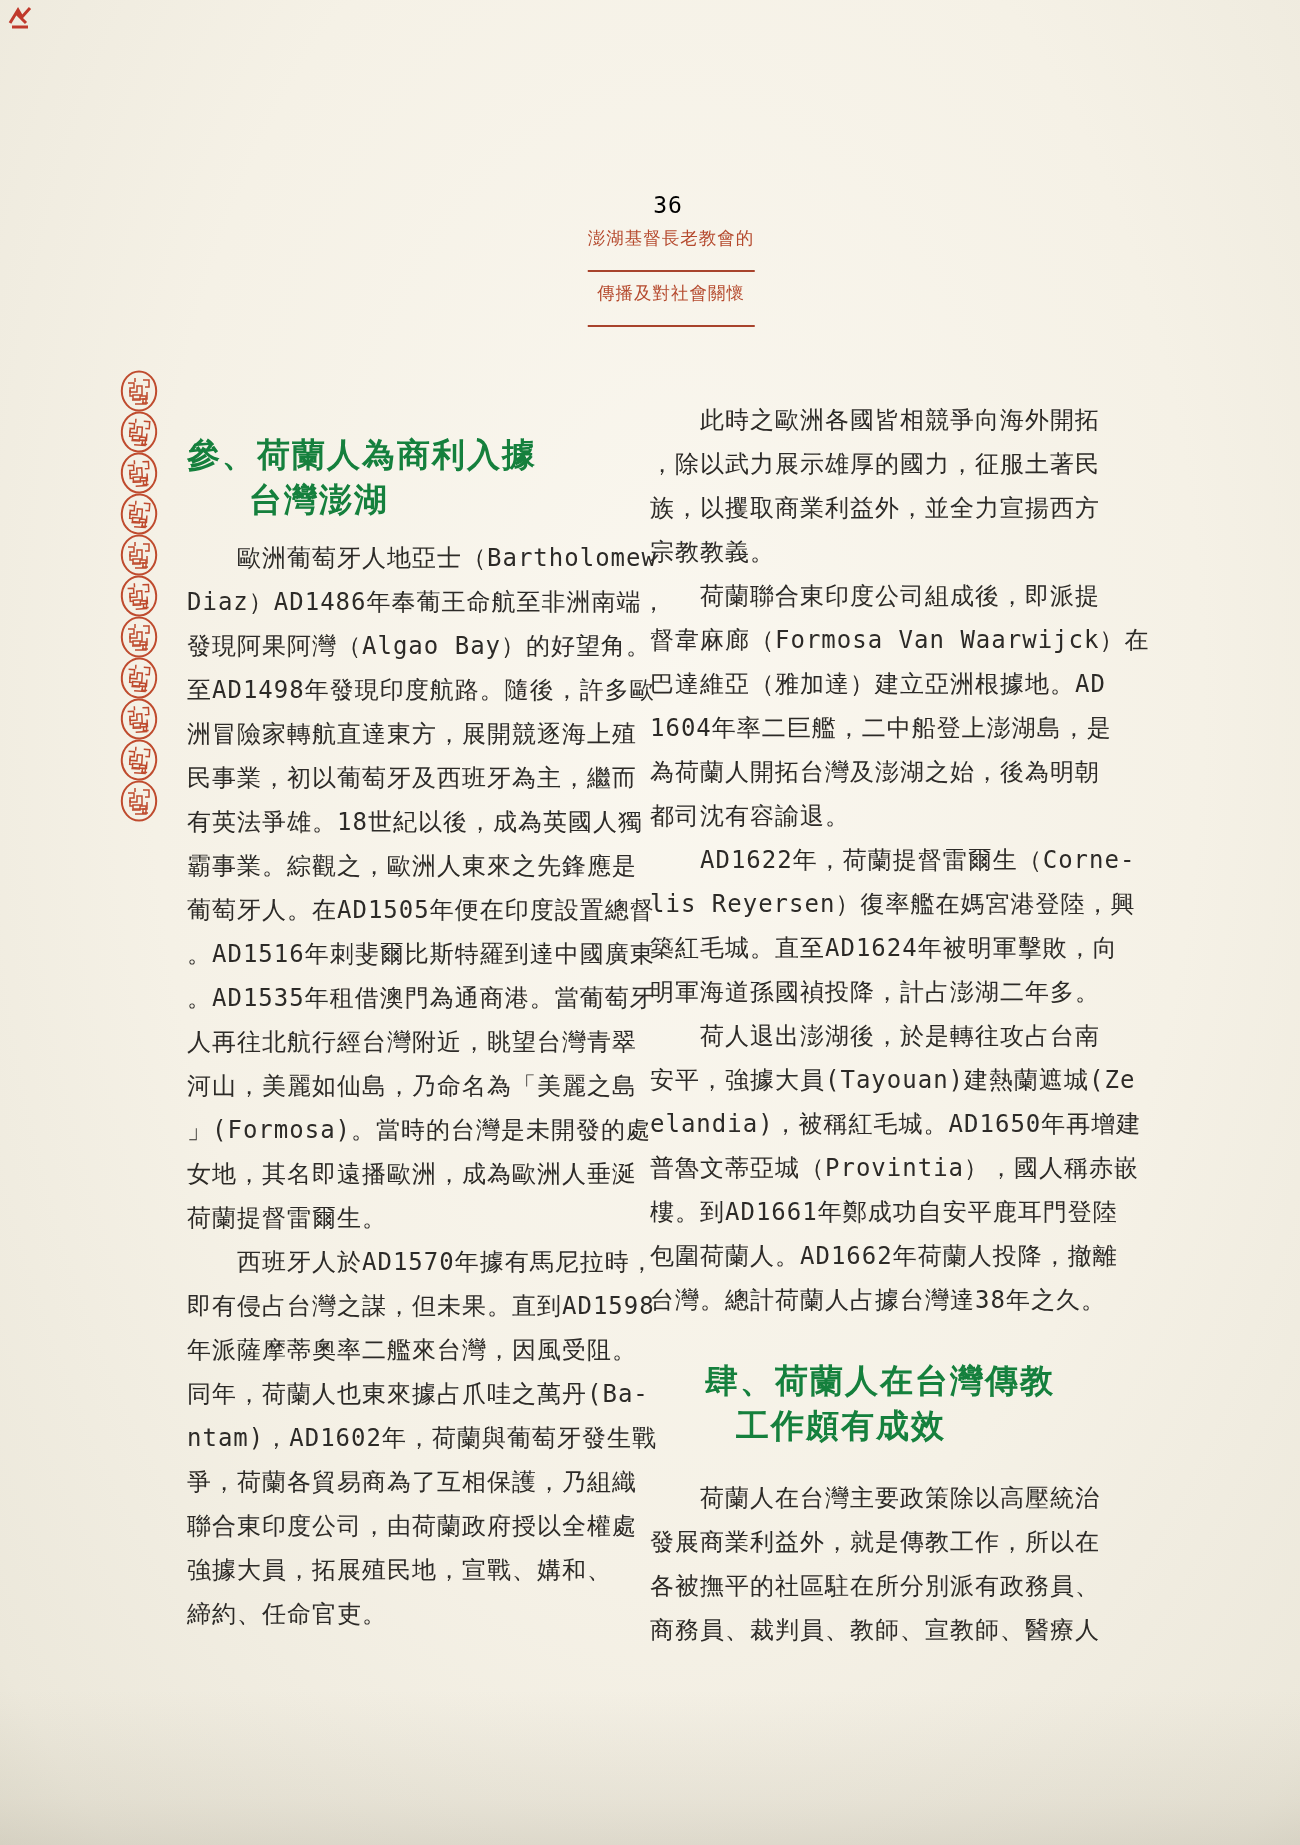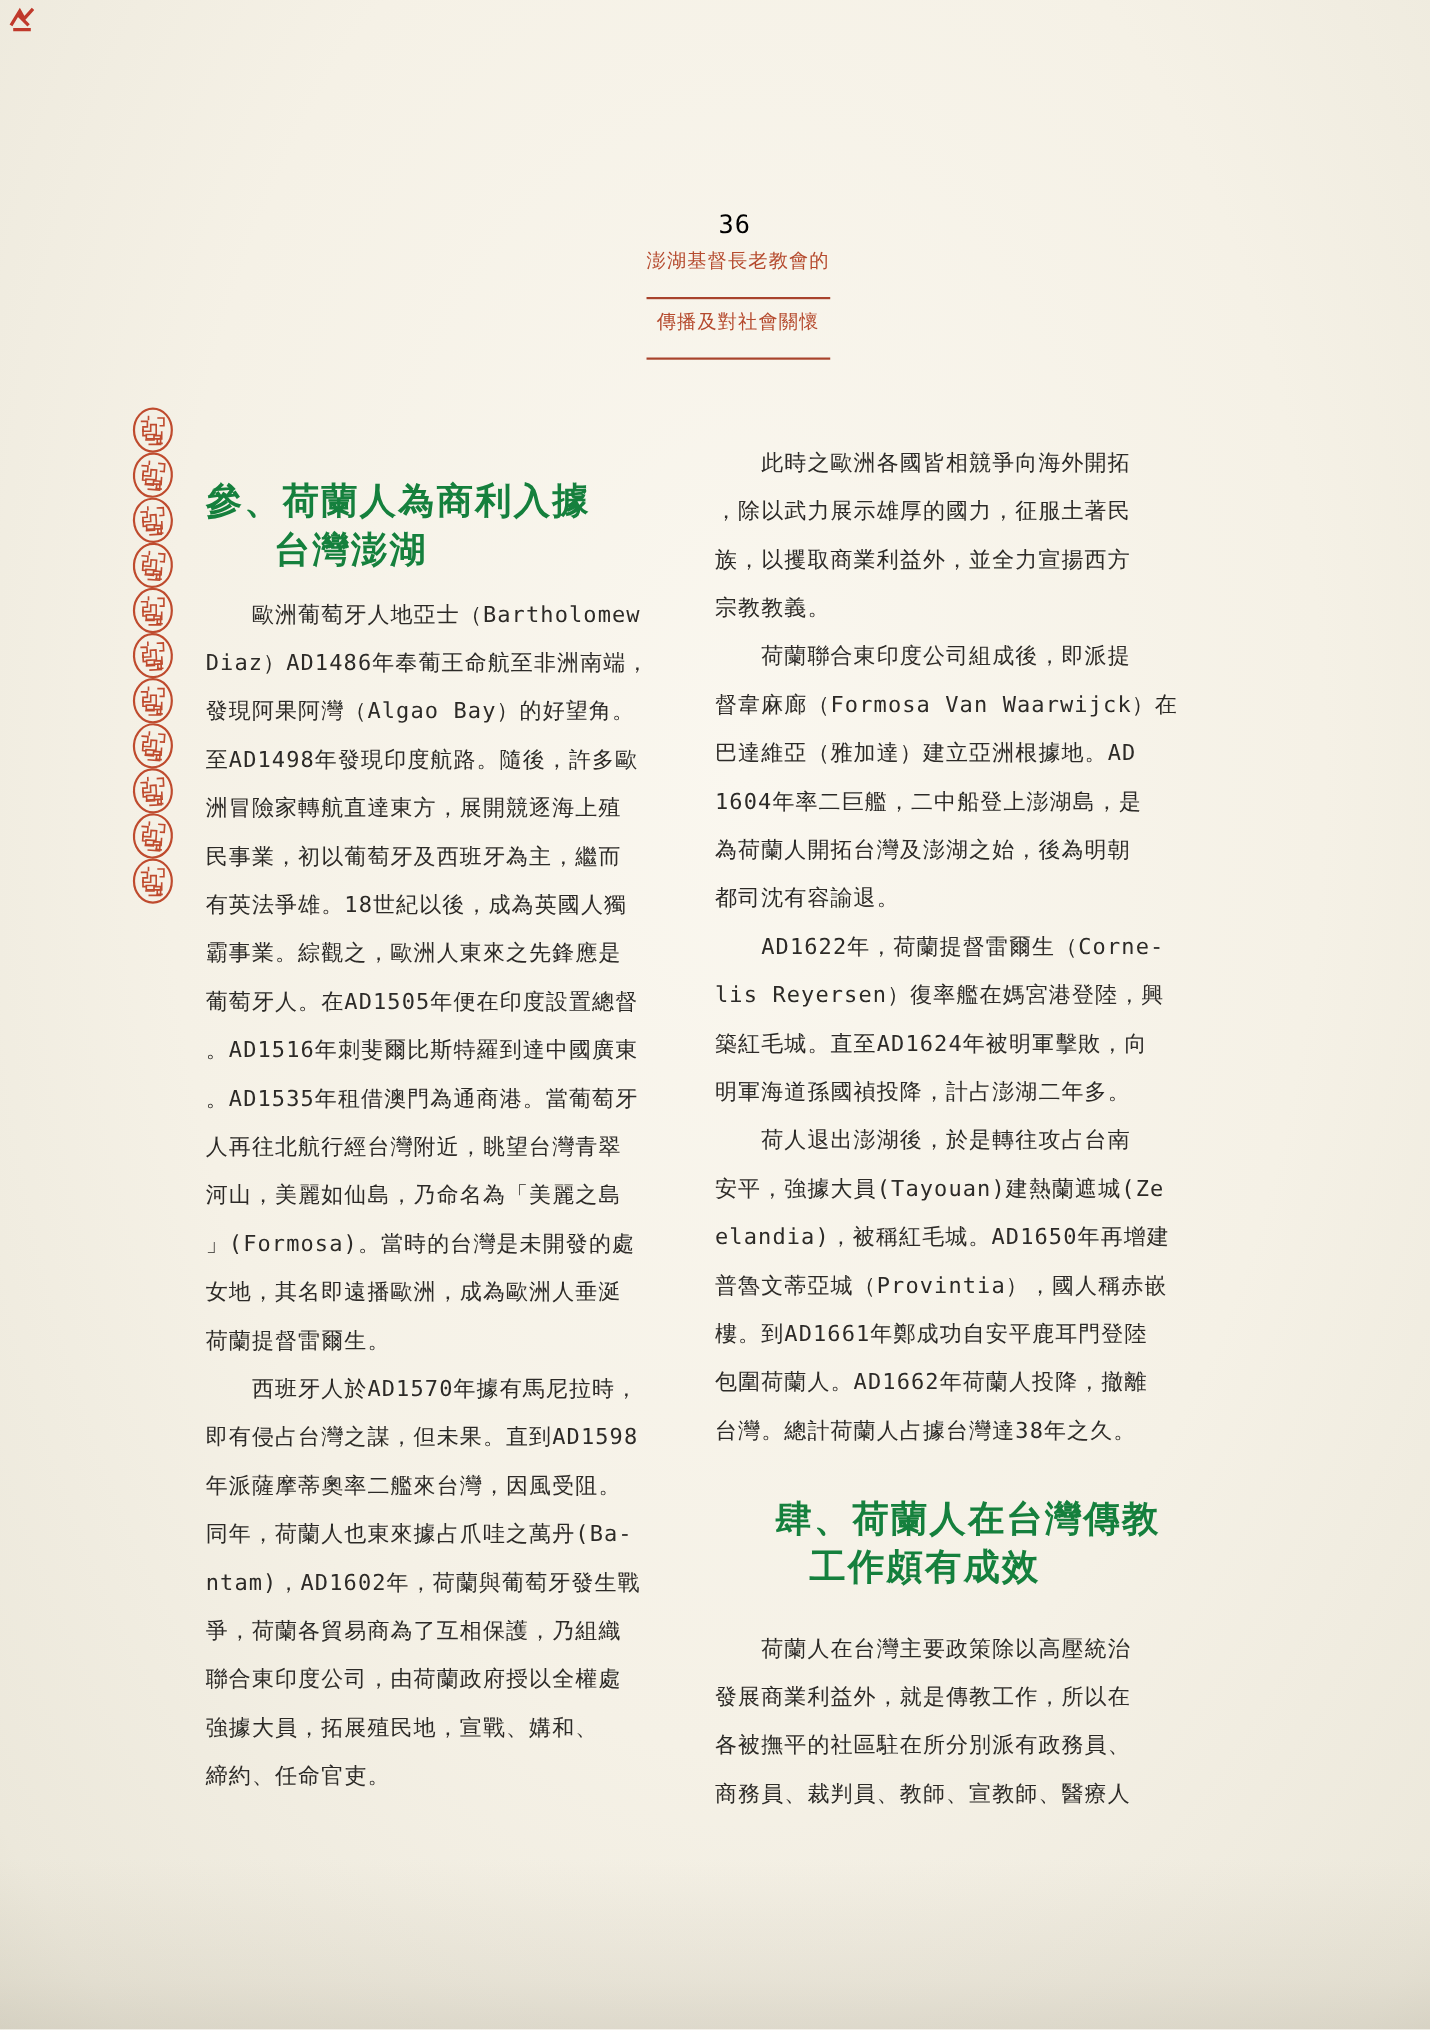--- a/index.html
+++ b/index.html
@@ -23,22 +23,22 @@
   .seal{display:block;width:38px;height:42px;margin-bottom:-1px;}
   .seal:nth-child(even){transform:rotate(4deg);}
   .seal:nth-child(3n){transform:rotate(-3deg);}
   .col{position:absolute;color:#2c2a27;}
   .col-left{left:187px;top:432px;width:460px;}
   .col-right{left:650px;top:398px;width:480px;}
   .heading{color:#15803d;font-weight:bold;font-size:33px;line-height:45px;letter-spacing:2px;white-space:nowrap;}
   .heading .h-line2{padding-left:62px;}
   .heading-right{margin-top:36px;}
   .heading-right .h-line1{padding-left:55px;}
-  .heading-right .h-line2{padding-left:86px;font-family:Liberation Serif, serif;}
-  .body-lines{font-size:20px;line-height:44px;letter-spacing:1px;}
+  .heading-right .h-line2{padding-left:86px;}
+  .body-lines{font-size:24px;line-height:44px;letter-spacing:1px;}
   .col-left .body-lines{margin-top:14px;}
   .body-lines.bottom{margin-top:28px;}
   .body-lines div{white-space:nowrap;}
 </style>
 </head>
 <body>
 
 <svg width="0" height="0" style="position:absolute">
   <defs>
     <g id="seal-pattern" stroke="#bf4b2e" fill="none" stroke-width="1.5">

